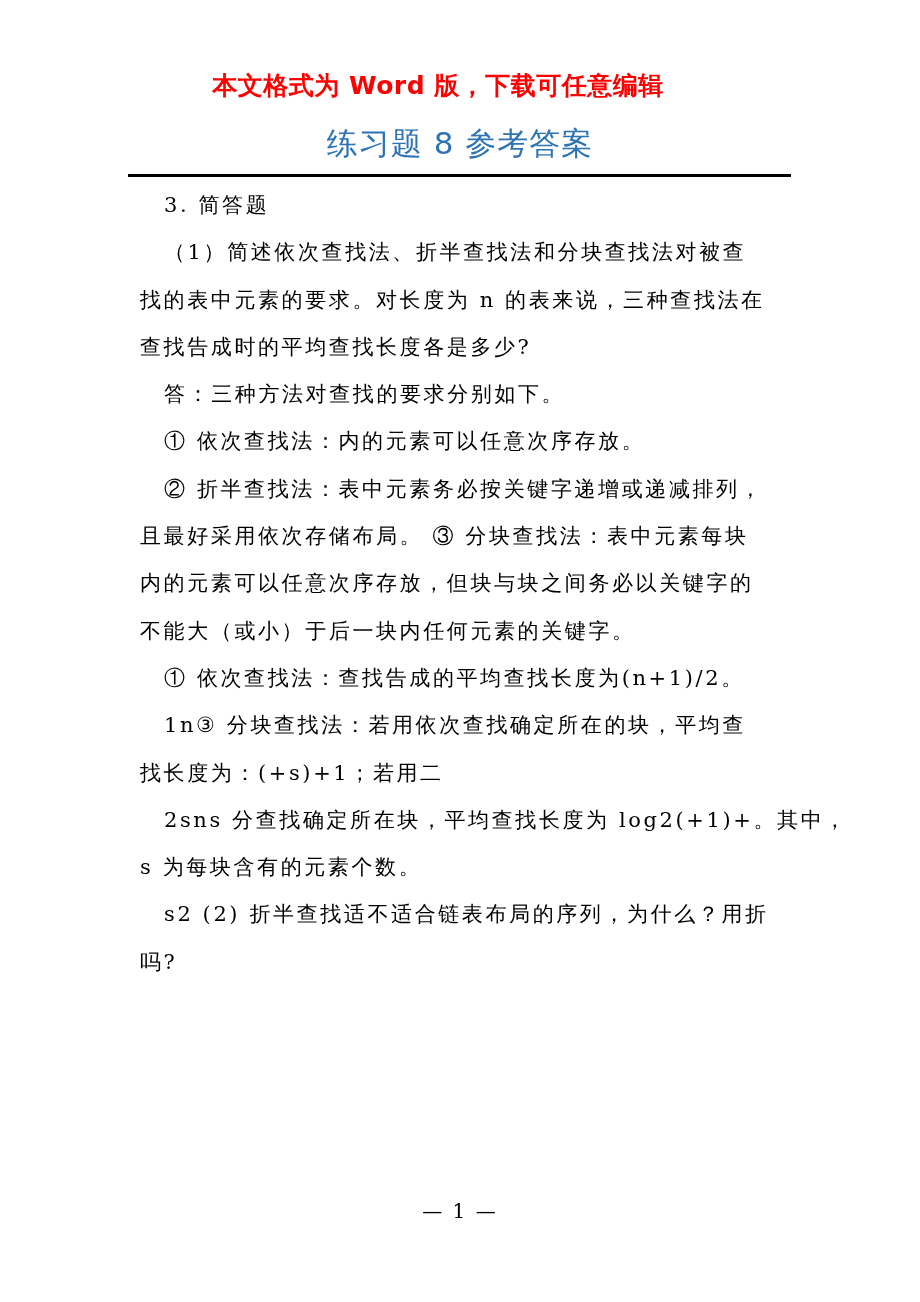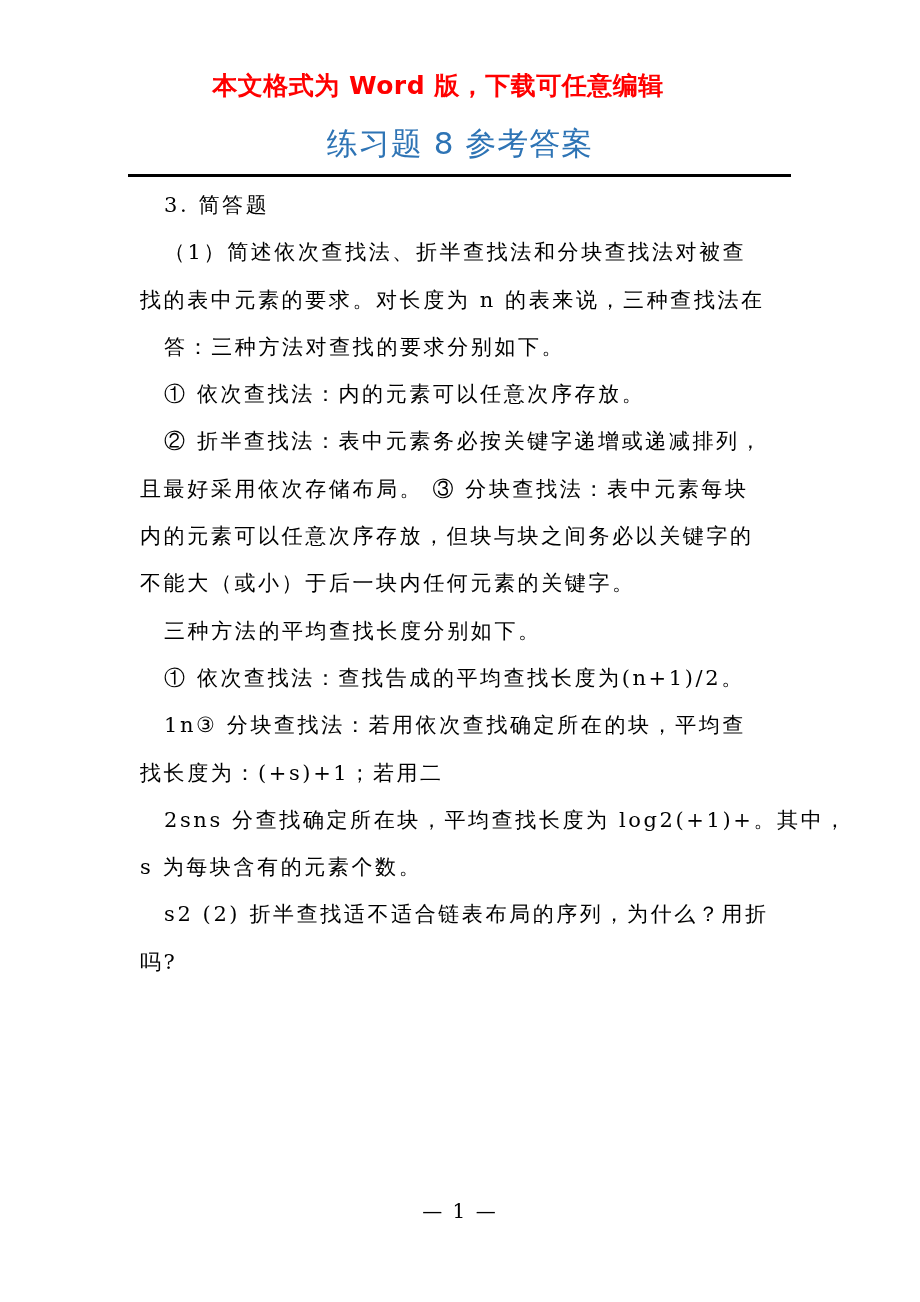--- a/index.html
+++ b/index.html
@@ -89,27 +89,27 @@
 
 <div class="page">
   <div class="banner">本文格式为 Word 版，下载可任意编辑</div>
   <div class="title">练习题 8 参考答案</div>
   <div class="rule"></div>
 
   <div class="body">
     <span class="line indent">3. 简答题</span>
     <span class="line indent">（1）简述依次查找法、折半查找法和分块查找法对被查</span>
     <span class="line">找的表中元素的要求。对长度为 n 的表来说，三种查找法在</span>
+    <span class="line">查找告成时的平均查找长度各是多少?</span>
     <span class="line indent">答：三种方法对查找的要求分别如下。</span>
     <span class="line indent">① 依次查找法：内的元素可以任意次序存放。</span>
     <span class="line indent">② 折半查找法：表中元素务必按关键字递增或递减排列，</span>
     <span class="line">且最好采用依次存储布局。 ③ 分块查找法：表中元素每块</span>
     <span class="line">内的元素可以任意次序存放，但块与块之间务必以关键字的</span>
     <span class="line">不能大（或小）于后一块内任何元素的关键字。</span>
-    <span class="line indent">三种方法的平均查找长度分别如下。</span>
     <span class="line indent">① 依次查找法：查找告成的平均查找长度为(n+1)/2。</span>
     <span class="line indent">1n③ 分块查找法：若用依次查找确定所在的块，平均查</span>
     <span class="line">找长度为：(+s)+1；若用二</span>
     <span class="line indent">2sns 分查找确定所在块，平均查找长度为 log2(+1)+。其中，</span>
     <span class="line">s 为每块含有的元素个数。</span>
     <span class="line indent">s2 (2) 折半查找适不适合链表布局的序列，为什么？用折</span>
     <span class="line">吗?</span>
   </div>
 
   <div class="footer">— 1 —</div>

